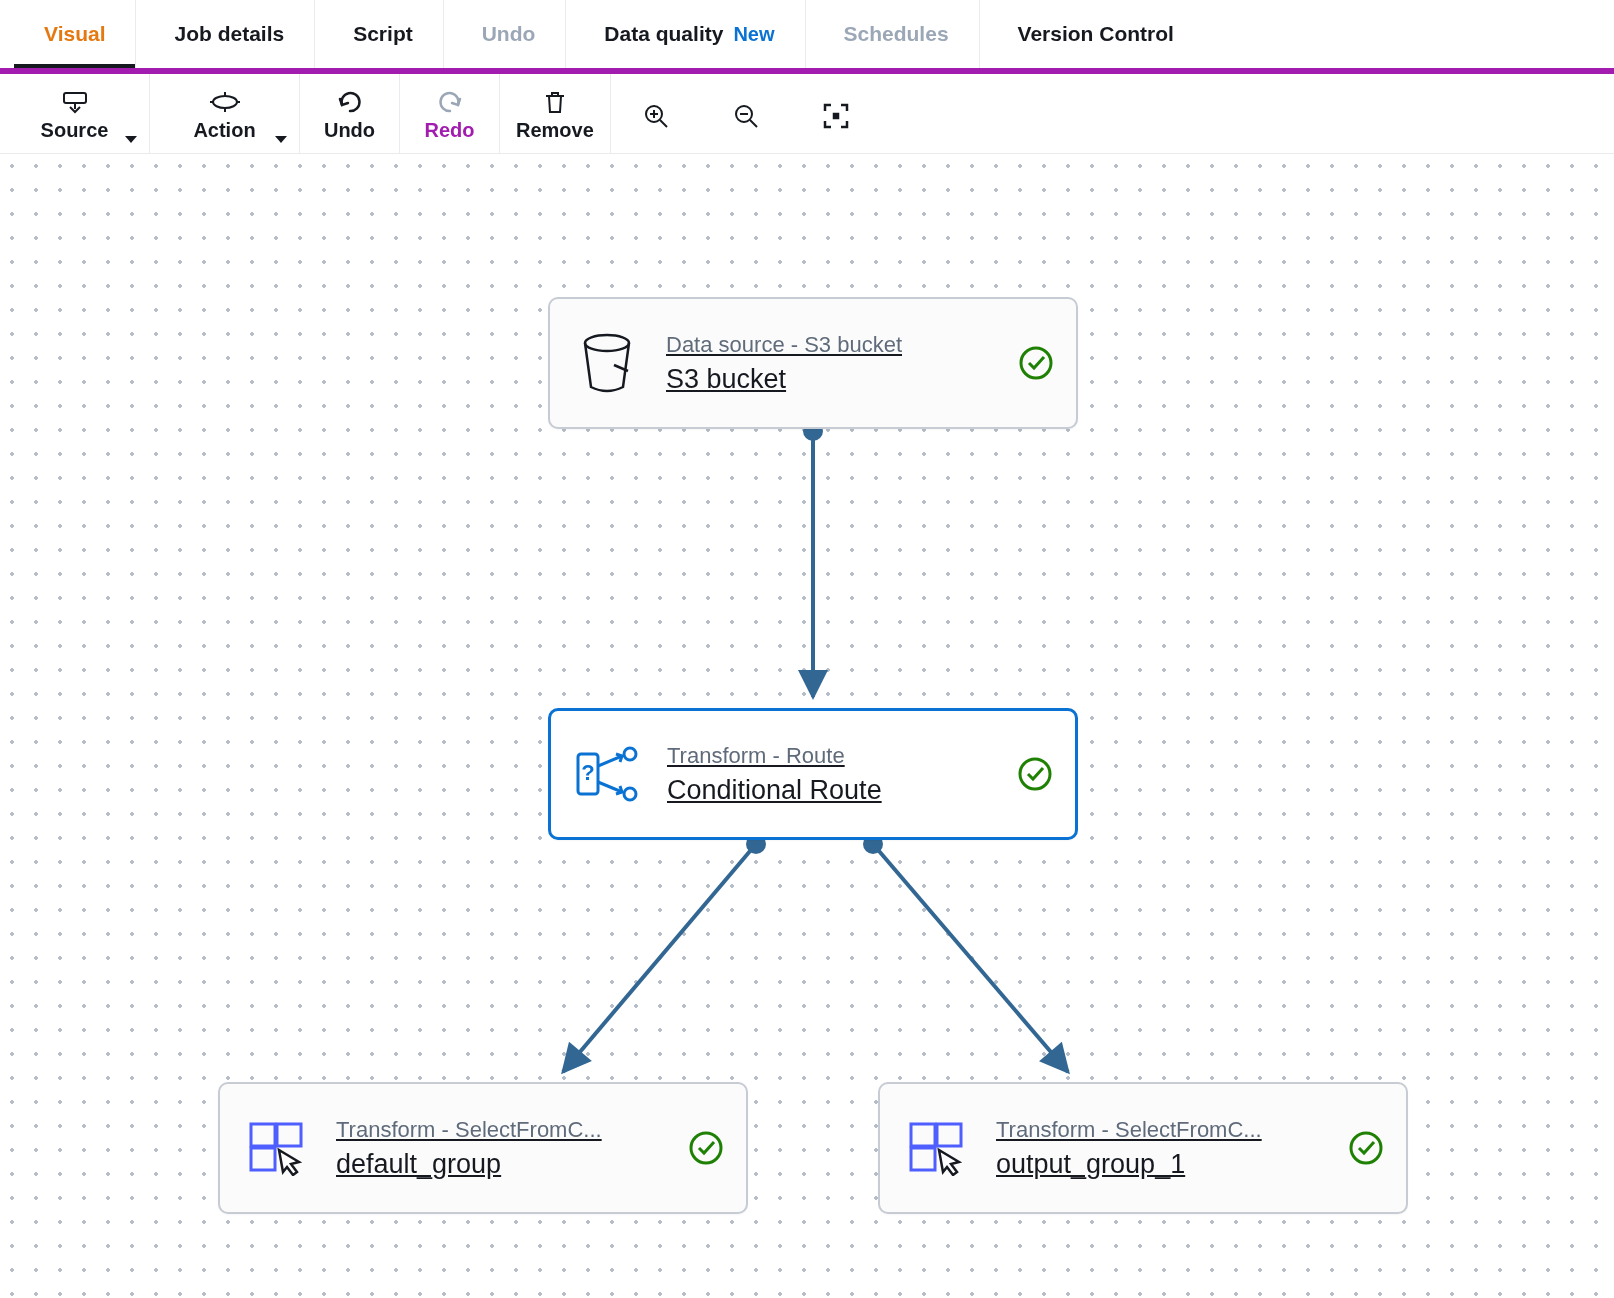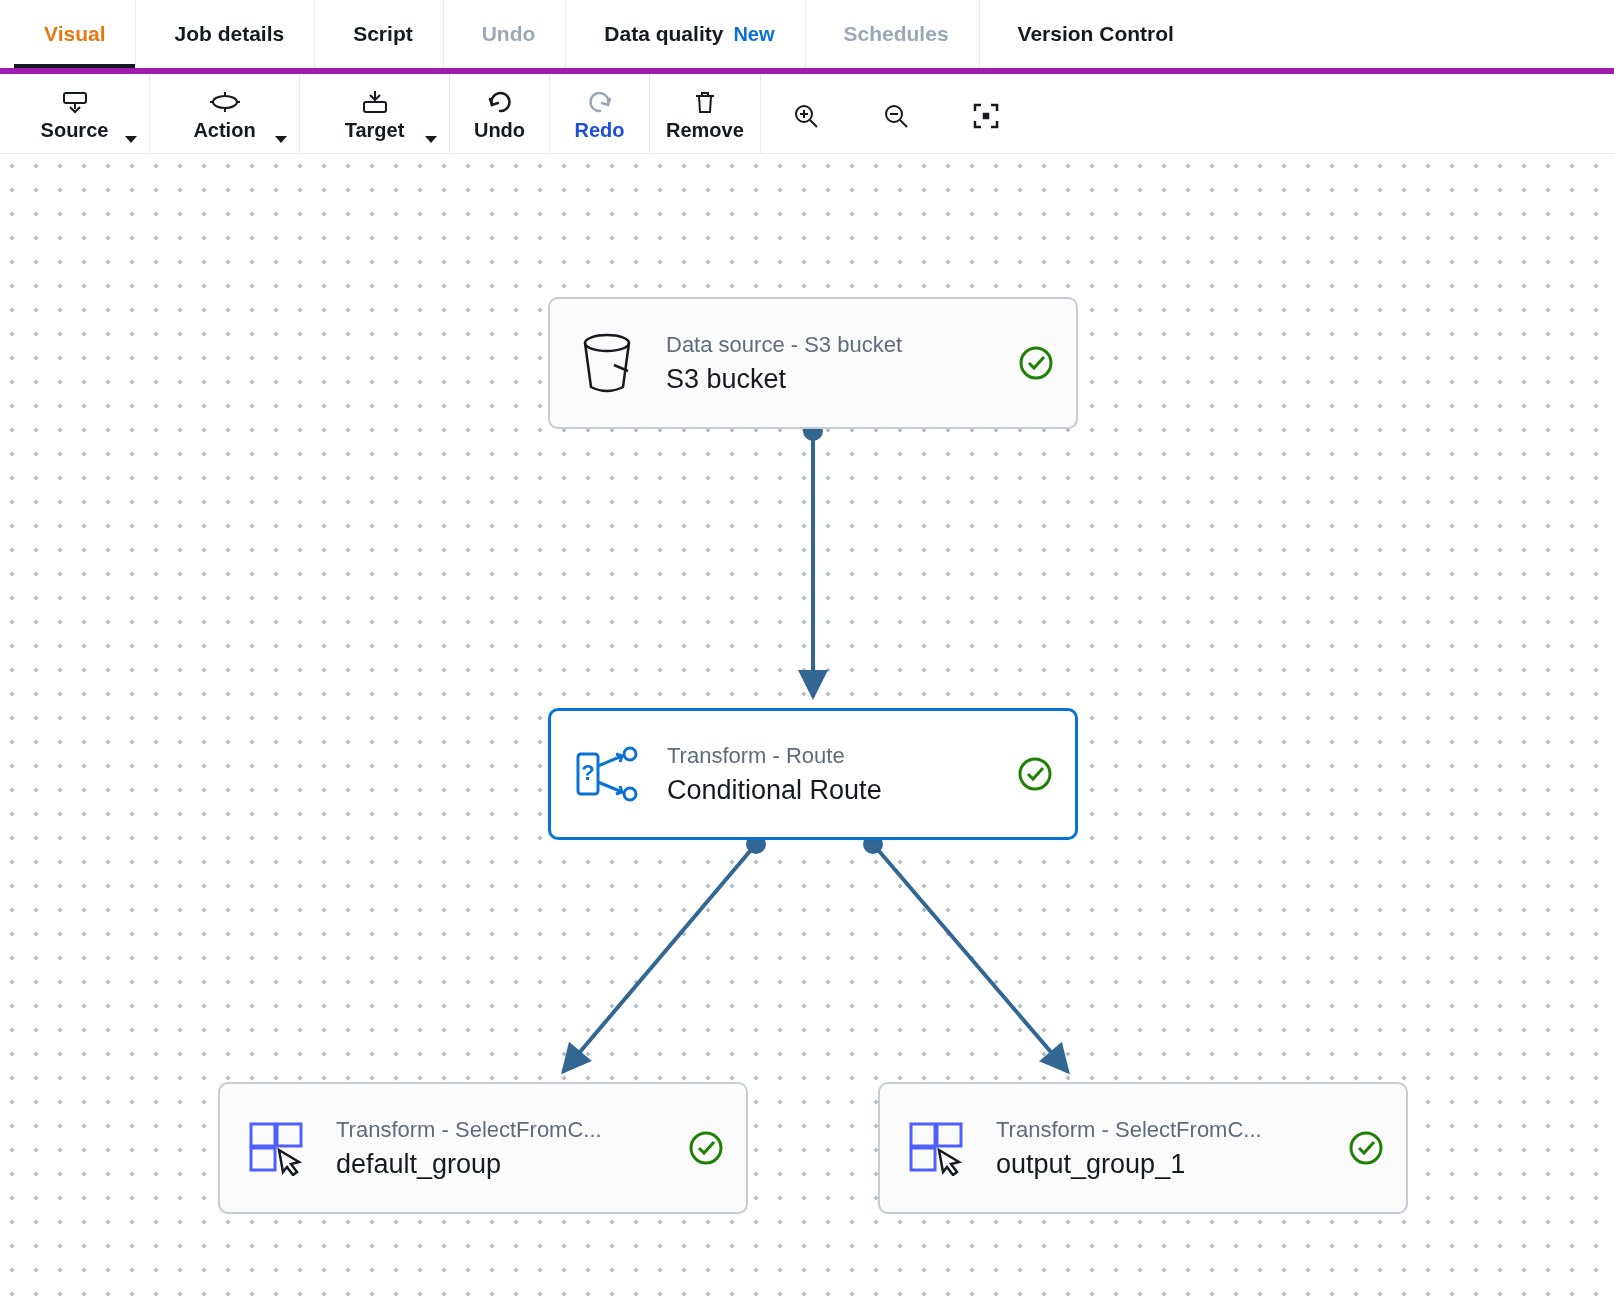--- a/index.html
+++ b/index.html
@@ -63,21 +63,21 @@
     min-width: 100px;
     padding: 4px 16px 0;
     border-right: 1px solid #e9ebed;
     font-size: 20px;
     font-weight: 700;
     cursor: pointer;
     position: relative;
     gap: 4px;
   }
   .tool-btn .tool-icon { height: 26px; display:flex; align-items:center; justify-content:center; }
-  .tool-btn.disabled { color: #1d4ed8; cursor: default; }
+  .tool-btn.disabled { color: #a21caf; cursor: default; }
   .tool-btn.icon-only {
     min-width: 90px;
     border-right: none;
   }
   .dropdown-caret {
     position: absolute;
     right: 12px; bottom: 10px;
     width: 0; height: 0;
     border-left: 6px solid transparent;
     border-right: 6px solid transparent;
@@ -117,20 +117,21 @@
   }
   .node-icon {
     width: 70px; height: 70px;
     flex-shrink: 0;
     display:flex; align-items:center; justify-content:center;
   }
   .node-text {
     margin-left: 24px;
     flex: 1;
     min-width: 0;
+    text-decoration: underline;
   }
   .node-subtitle {
     color: #5f6b7a;
     font-size: 22px;
     font-weight: 400;
     white-space: nowrap;
     overflow: hidden;
     text-overflow: ellipsis;
   }
   .node-title {
@@ -197,31 +198,20 @@
         <line x1="15" y1="5" x2="15" y2="1"></line>
           <line x1="15" y1="17" x2="15" y2="21"></line>
         <line x1="3" y1="11" x2="0" y2="11"></line>
           <line x1="27" y1="11" x2="30" y2="11"></line>
       </svg>
     </span>
     <span>Action</span>
     <span class="dropdown-caret"></span>
   </div>
 
-  <div class="tool-btn" style="min-width:150px">
-    <span class="tool-icon">
-      <svg width="28" height="24" viewBox="0 0 28 24" stroke="#16191f" stroke-width="2" fill="none">
-        <line x1="14" y1="1" x2="14" y2="9"></line>
-        <polyline points="9,5 14,10 19,5"></polyline>
-        <rect x="3" y="12" width="22" height="10" rx="2"></rect>
-      </svg>
-    </span>
-    <span>Target</span>
-    <span class="dropdown-caret"></span>
-  </div>
 
   <div class="tool-btn">
     <span class="tool-icon">
       <svg width="26" height="22" viewBox="0 0 26 22" stroke="#16191f" stroke-width="2.5" fill="none" stroke-linecap="round">
         <path d="M5 14 A9 9 0 1 1 13 20"></path>
           <polyline points="3,8 5,14 11,12"></polyline>
       </svg>
     </span>
     <span>Undo</span>
   </div>

